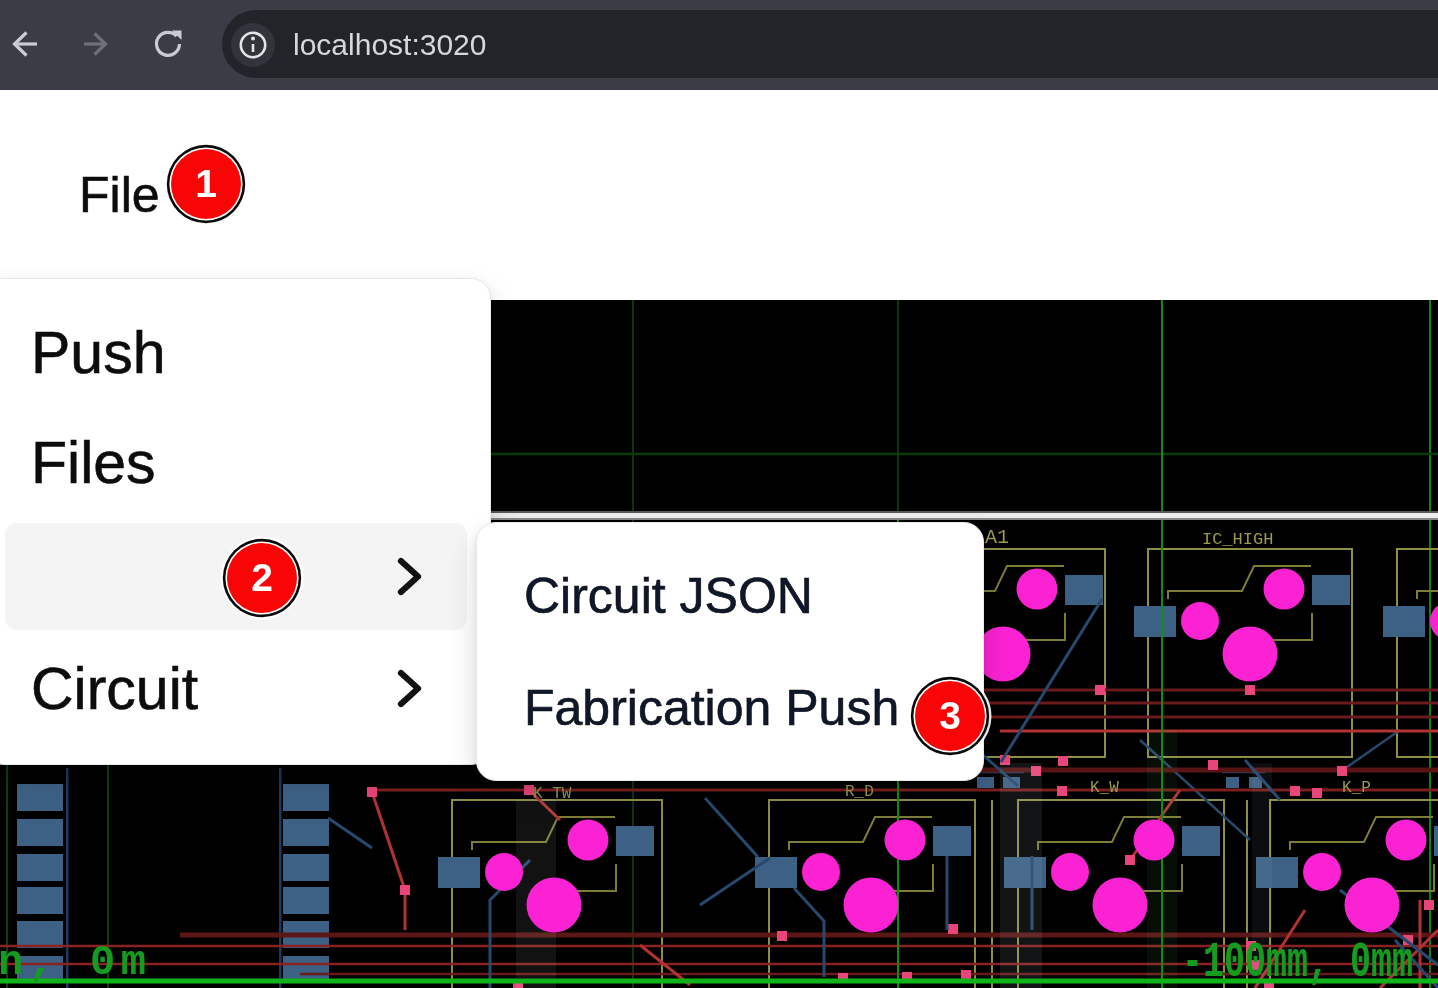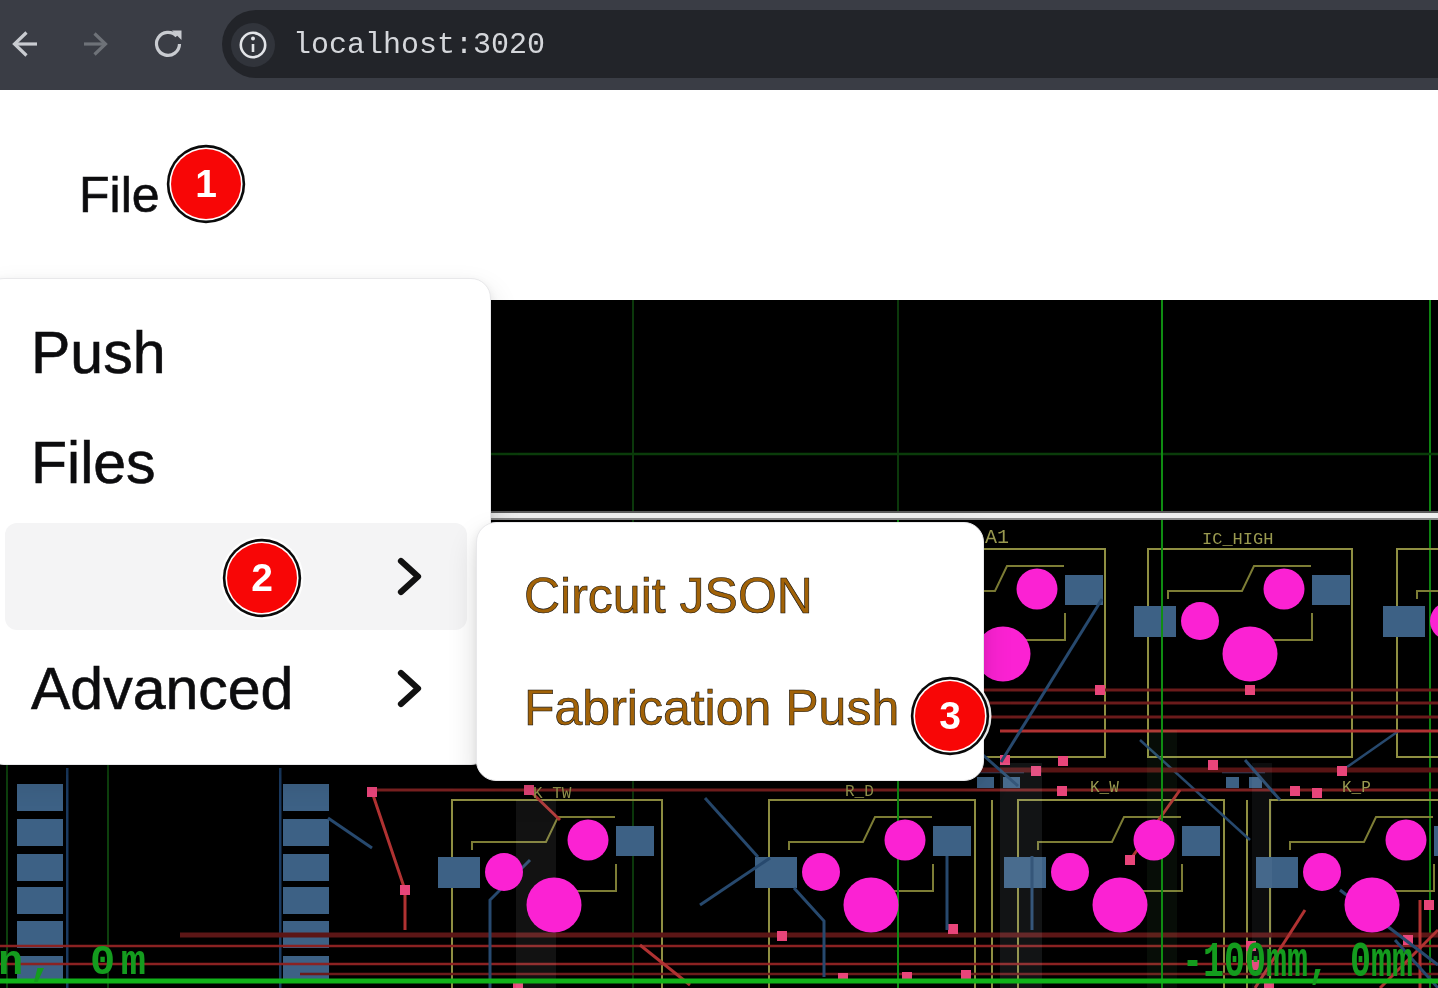--- a/index.html
+++ b/index.html
@@ -1,31 +1,31 @@
 <!DOCTYPE html>
 <html><head>
 <meta charset="utf-8">
 <style>
   html,body{margin:0;padding:0;}
   body{width:1438px;height:988px;overflow:hidden;background:#fff;position:relative;
        font-family:"Liberation Sans",sans-serif;}
   .abs{position:absolute;}
   
-  #toolbar{left:0;top:0;width:1438px;height:90px;background:#3a3d45;z-index:40;font-family:Liberation Mono, monospace;}
+  #toolbar{left:0;top:0;width:1438px;height:90px;background:#3a3d45;z-index:40;}
   #pill{position:absolute;left:222px;top:10px;width:1260px;height:68px;border-radius:34px;background:#222429;}
   #infocirc{position:absolute;left:231px;top:23px;width:44px;height:44px;border-radius:50%;background:#31343b;}
   #url{position:absolute;left:293px;top:28px;font-size:30px;color:#d5d7db;}
   
   #menu{left:-16px;top:278px;width:505px;height:485px;background:#fff;border-radius:20px;
         border:1px solid #e8e8ea;box-shadow:0 14px 30px rgba(0,0,0,.14),0 3px 8px rgba(0,0,0,.07);z-index:20;}
   #submenu{left:476px;top:522px;width:506px;height:257px;background:#fff;border-radius:20px;
         border:1px solid #e8e8ea;box-shadow:0 14px 30px rgba(0,0,0,.14),0 3px 8px rgba(0,0,0,.07);z-index:21;}
   .mitem{position:absolute;left:46px;height:50px;line-height:50px;font-size:59px;color:#0c0c0e;-webkit-text-stroke:0.6px #0c0c0e;}
   #hl{position:absolute;left:20px;top:244px;width:462px;height:107px;background:#f4f4f5;border-radius:12px;}
-  .smitem{position:absolute;left:47px;height:50px;line-height:50px;font-size:50px;color:#a16207;-webkit-text-stroke:0.6px #0c0c0e;}
+  .smitem{position:absolute;left:47px;height:50px;line-height:50px;font-size:50px;color:#0f172a;-webkit-text-stroke:0.6px #0c0c0e;}
   
   #file{left:59px;top:166px;font-size:50px;color:#0c0c0e;-webkit-text-stroke:0.6px #0c0c0e;z-index:10;margin-left:20px;}
   
   .badge{position:absolute;width:70px;height:70px;border-radius:50%;background:#f80606;
          box-shadow:0 0 0 1.6px #fff,0 0 0 4.2px #0a0a0a,0 0 0 6.5px rgba(255,255,255,.9);z-index:30;
          color:#fff;font-size:39px;font-weight:bold;text-align:center;line-height:70px;}
   #pcb{left:0;top:300px;z-index:1;filter:blur(0.75px);}
 </style>
 </head>
 <body>
@@ -207,21 +207,21 @@
       <text x="-2" y="674" font-size="42" textLength="148" lengthAdjust="spacing">n, 0m</text>
       <text x="1182" y="676" font-size="50" textLength="231" lengthAdjust="spacingAndGlyphs">-100mm, 0mm</text>
     </g>
   </g>
 </svg>
 
 <div id="menu" class="abs">
   <div class="mitem" style="top:49px;">Push</div>
   <div class="mitem" style="top:159px;">Files</div>
   <div id="hl"></div>
-  <div class="mitem" style="top:385px;">Advanced</div>
+  <div class="mitem" style="top:385px;">Circuit</div>
   <svg class="abs" style="left:412px;top:278px;" width="30" height="44" viewBox="0 0 30 44">
     <path d="M4,4 L21,19.5 L4,35" fill="none" stroke="#111" stroke-width="6.2" stroke-linecap="round" stroke-linejoin="round"></path>
   </svg>
   <svg class="abs" style="left:412px;top:390px;" width="30" height="44" viewBox="0 0 30 44">
     <path d="M4,4 L21,19.5 L4,35" fill="none" stroke="#111" stroke-width="6.2" stroke-linecap="round" stroke-linejoin="round"></path>
   </svg>
 </div>
 
 <div id="submenu" class="abs">
   <div class="smitem" style="top:48px;">Circuit JSON</div>

